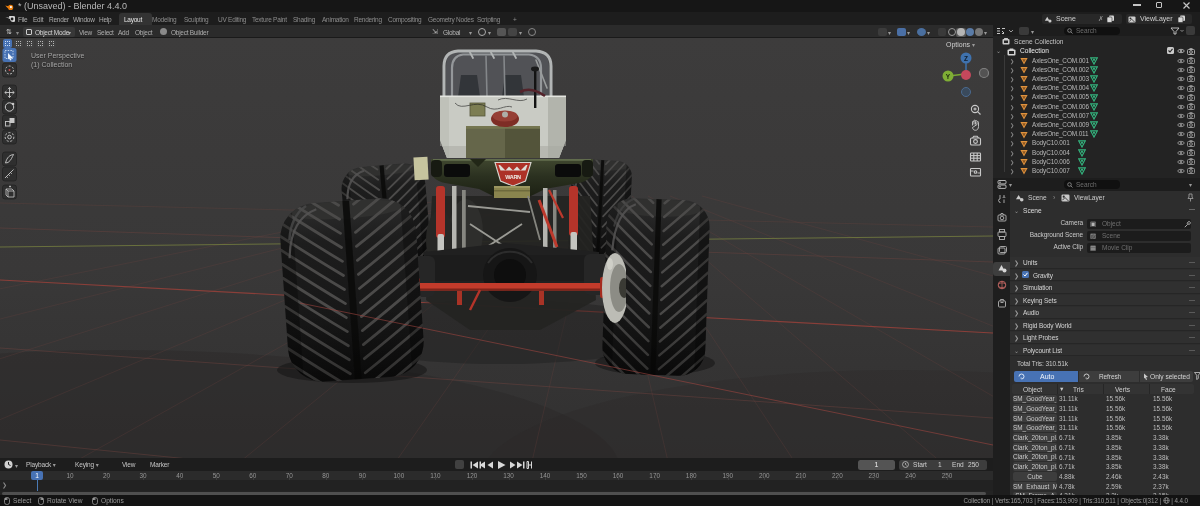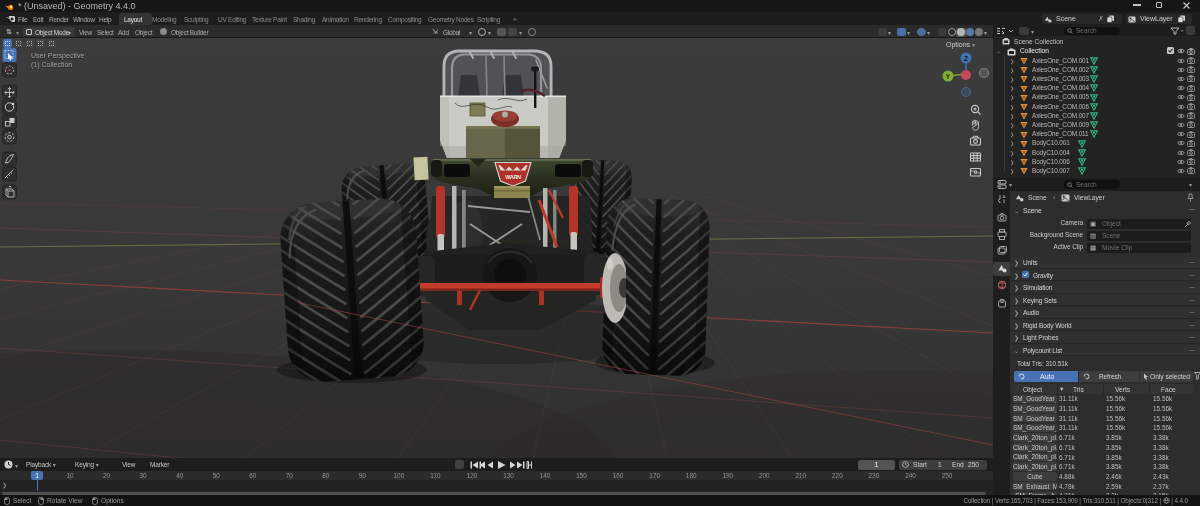--- a/index.html
+++ b/index.html
@@ -13,21 +13,21 @@
 </head>
 <body>
 <div id="stage">
 
   <div class="abs" style="left:0;top:0;width:1200px;height:12px;background:#161616;">
     <svg class="abs" style="left:5px;top:2px;" width="9" height="9" viewBox="0 0 9 9">
       <circle cx="5.6" cy="5.4" r="2.6" fill="#e87d0d"></circle>
       <circle cx="5.9" cy="5.1" r="1.1" fill="#fff"></circle>
       <path d="M0.2 3.6 L4.5 4.6 L2.8 6.2 Z" fill="#e87d0d"></path>
     </svg>
-    <div class="abs" style="left:18px;top:1px;font-size:9px;color:#b8b8b8;">* (Unsaved) - Geometry 4.4.0</div>
+    <div class="abs" style="left:18px;top:1px;font-size:9px;color:#b8b8b8;">* (Unsaved) - Blender 4.4.0</div>
     <div class="abs" style="left:1133px;top:4px;width:8px;height:1.5px;background:#c5c5c5;"></div>
     <div class="abs" style="left:1156px;top:2px;width:6px;height:6px;border:1px solid #c5c5c5;border-radius:1px;"></div>
     <svg class="abs" style="left:1183px;top:2px;" width="7" height="7" viewBox="0 0 7 7">
       <path d="M0.5 0.5 L6.5 6.5 M6.5 0.5 L0.5 6.5" stroke="#c5c5c5" stroke-width="1.2"></path>
     </svg>
   </div>
 
   <div class="abs" style="left:0;top:12px;width:1200px;height:13px;background:#1d1d1d;">
     <svg class="abs" style="left:5px;top:3px;" width="10" height="8" viewBox="0 0 24 18">
       <path d="M10 2 L20 2 A7 7 0 0 1 20 16 A8 8 0 0 1 12 9 L1 4 L10 6 Z" fill="#d8d8d8"></path>

